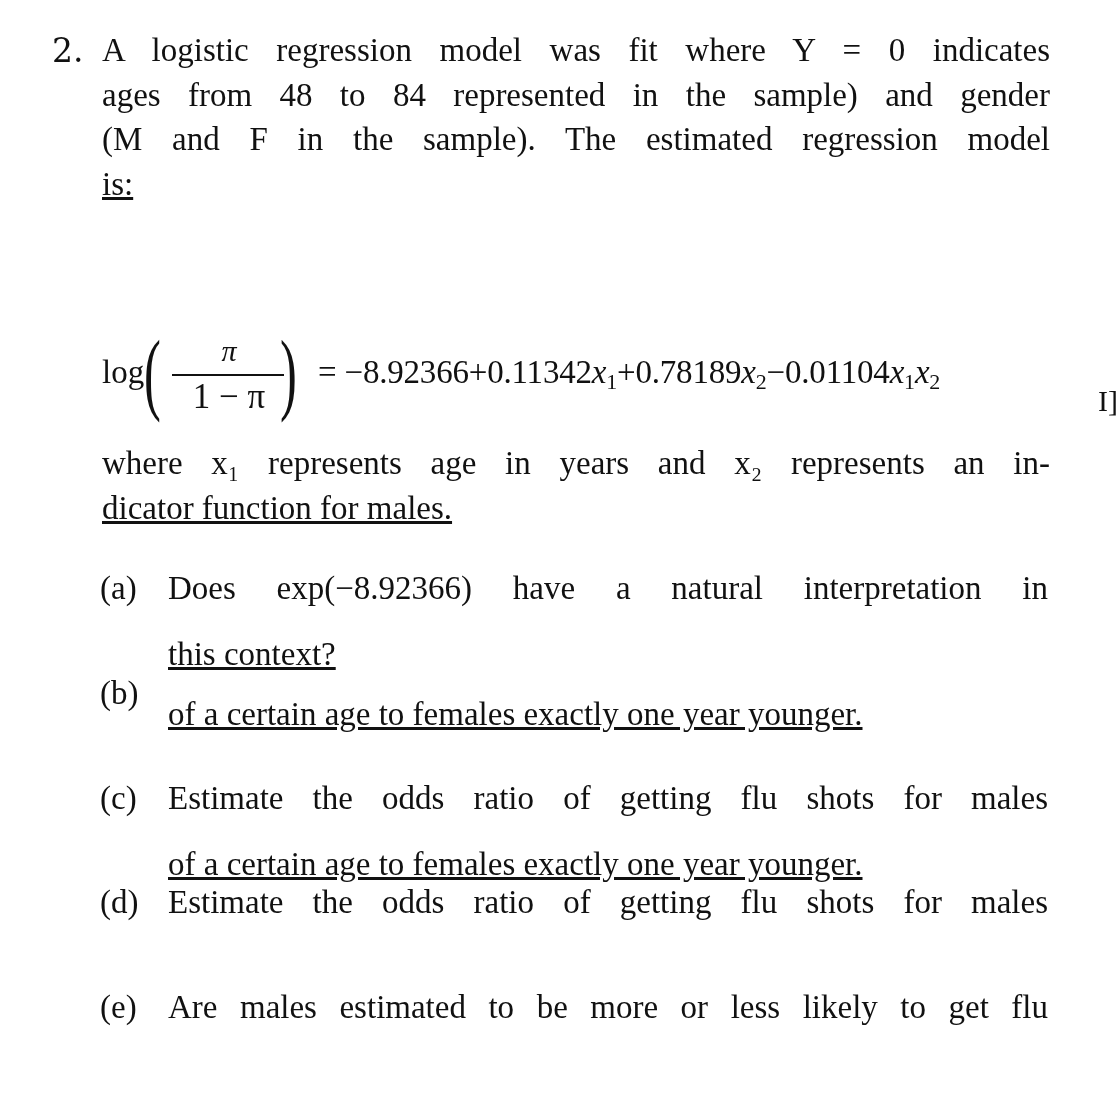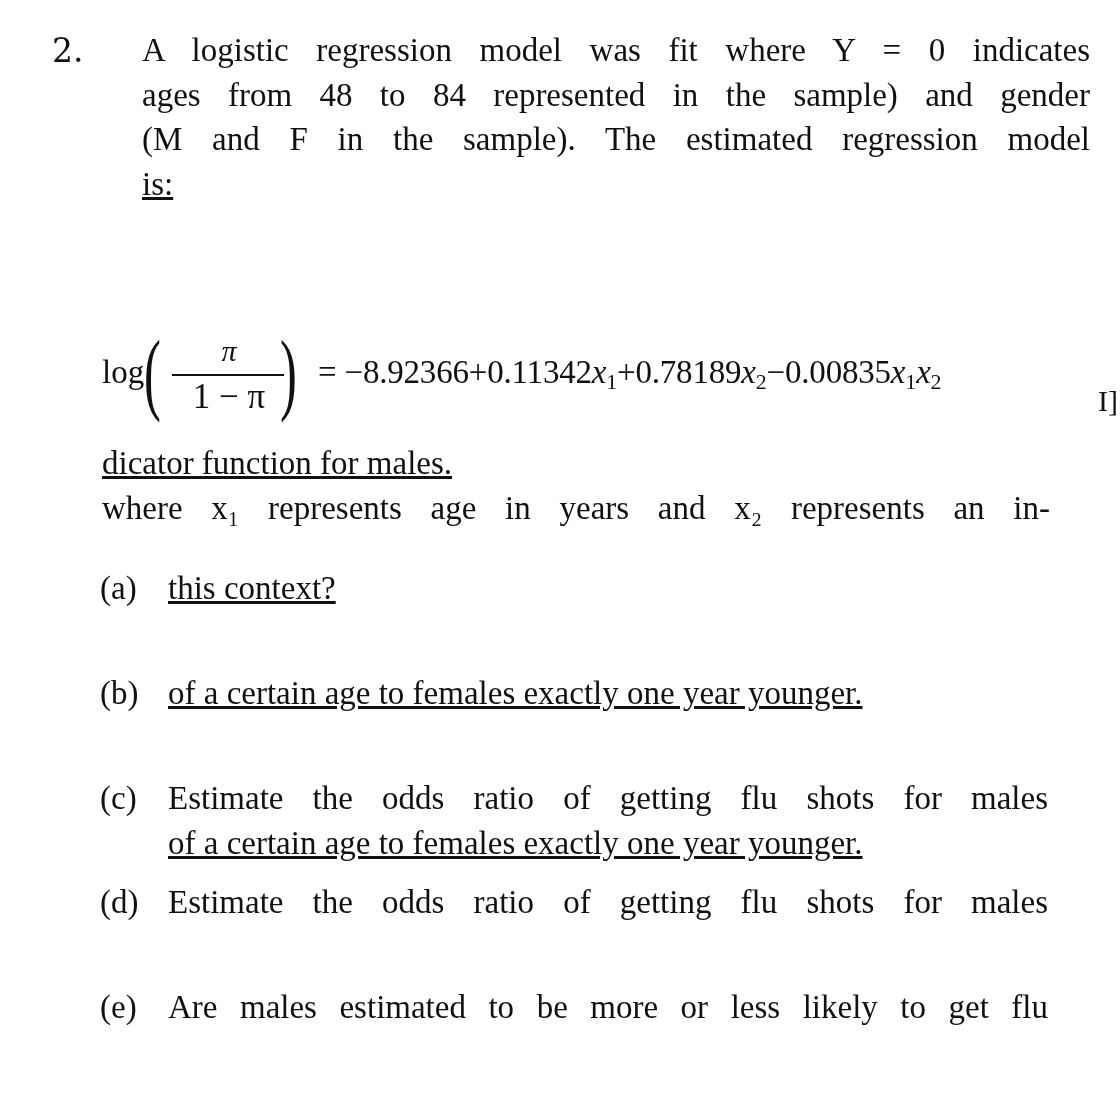--- a/index.html
+++ b/index.html
@@ -14,21 +14,21 @@
     font-size: 33px; line-height: 45px;
   }
   .para {
     position: absolute; left: 102px; width: 948px;
     font-size: 33px; line-height: 44.7px;
     text-align: justify; text-align-last: left;
     font-family: "Liberation Serif", "DejaVu Serif", serif;
   }
   .line { display: block; white-space: nowrap; text-align-last: justify; text-align: justify; }
   .line.last { text-align-last: left; text-decoration: underline; }
-  .intro { top: 28px; margin-left: 40px; }
+  .intro { top: 28px; }
   .where { top: 441px; }
   .math-i { font-style: italic; }
   .eq {
     position: absolute; left: 102px; top: 332px; height: 90px;
     font-family: "Liberation Serif", "DejaVu Serif", serif;
     font-size: 33px; white-space: nowrap;
   }
   .eq .log { position: absolute; left: 0; top: 22px; }
   .eq .paren-l, .eq .paren-r {
     position: absolute; top: -6px; font-size: 92px; line-height: 92px;
@@ -44,21 +44,21 @@
   .eq sub { font-size: 22px; vertical-align: -6px; font-style: normal; }
   .overflow-mark { position: absolute; left: 1098px; top: 384px; font-size: 30px; font-family: "Liberation Serif", serif; }
   .item {
     position: absolute; left: 100px; width: 950px;
     font-family: "Liberation Serif", "DejaVu Serif", serif;
     font-size: 33px; line-height: 45px;
   }
   .item .label { position: absolute; left: 0; top: 0; }
   .item .text { position: absolute; left: 68px; width: 880px; }
   .item .text .line { text-align-last: justify; }
-  .item .text .line.last { text-align-last: left; }
+  .item .text .line.last { text-align-last: left; margin-top: 21px; }
 </style>
 </head>
 <body>
 
 <div class="page">
 
   <span class="problem-number">2.</span>
 
   <div class="para intro">
     <span class="line">A logistic regression model was fit where Y = 0 indicates</span>
@@ -71,33 +71,34 @@
     <span class="log">log</span>
     <span class="paren-l">(</span>
     <span class="frac">
       <span class="num">π</span>
       <span class="bar"></span>
       <span class="den">1 − π</span>
     </span>
     <span class="paren-r">)</span>
     <span class="rhs">
       <span>=</span>
-      <span>−8.92366</span><span>+0.11342</span><span class="math-i">x</span><sub>1</sub><span>+0.78189</span><span class="math-i">x</span><sub>2</sub><span>−0.00835</span><span class="math-i">x</span><sub>1</sub><span class="math-i">x</span><sub>2</sub>
+      <span>−8.92366</span><span>+0.11342</span><span class="math-i">x</span><sub>1</sub><span>+0.78189</span><span class="math-i">x</span><sub>2</sub><span>−0.01104</span><span class="math-i">x</span><sub>1</sub><span class="math-i">x</span><sub>2</sub>
     </span>
   </div>
   <span class="overflow-mark">I]</span>
 
   <div class="para where">
+    <span class="line">where x₁ represents age in years and x₂ represents an in-</span>
     <span class="line last">dicator function for males.</span>
-    <span class="line">where x₁ represents age in years and x₂ represents an in-</span>
   </div>
 
   <div class="item" style="top:566px;">
     <span class="label">(a)</span>
     <div class="text">
+      <span class="line">Does exp(−8.92366) have a natural interpretation in</span>
       <span class="line last">this context?</span>
     </div>
   </div>
 
   <div class="item" style="top:671px;">
     <span class="label">(b)</span>
     <div class="text">
       <span class="line last">of a certain age to females exactly one year younger.</span>
     </div>
   </div>

